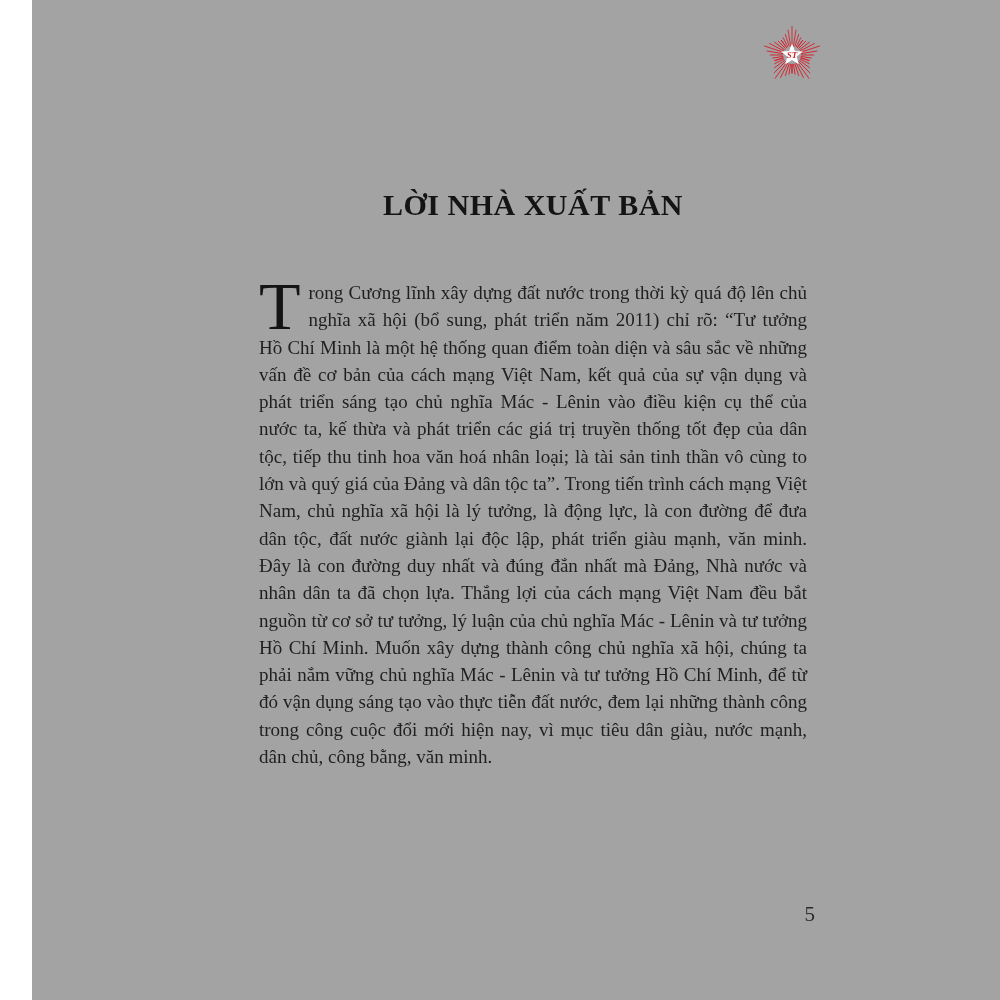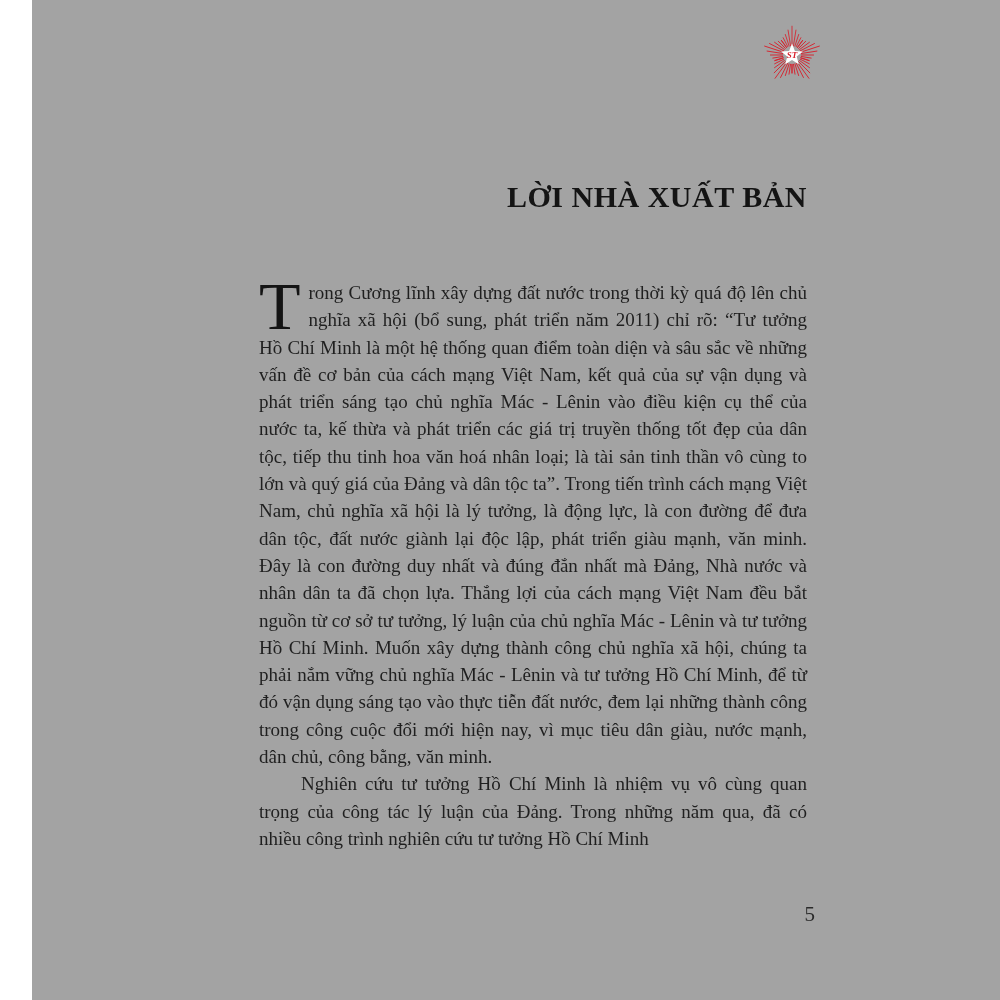--- a/index.html
+++ b/index.html
@@ -21,24 +21,24 @@
     position: absolute;
     left: 724px;
     top: 18px;
     width: 72px;
     height: 74px;
   }
   .logo svg { width: 100%; height: 100%; }
   .title {
     position: absolute;
     left: 227px;
-    top: 180px;
+    top: 188px;
     width: 548px;
     margin: 0;
-    text-align: right;
+    text-align: center;
     font-size: 30px;
     font-weight: bold;
     letter-spacing: 0.5px;
     color: #141414;
     font-family: "Liberation Serif", "DejaVu Serif", serif;
   }
   .body {
     position: absolute;
     left: 227px;
     top: 279px;
@@ -98,18 +98,17 @@
       <text x="50" y="54.5" text-anchor="middle" font-family="Liberation Serif, serif" font-size="12.5" font-style="italic" font-weight="bold" fill="#d6232e">ST</text>
     </svg>
   </div>
 
   <h1 class="title">LỜI NHÀ XUẤT BẢN</h1>
 
   <div class="body">
     <p class="p1">
       <span class="dropcap">T</span><span>rong </span><span class="it">Cương lĩnh xây dựng đất nước trong thời kỳ quá độ lên chủ nghĩa xã hội (bổ sung, phát triển năm 2011)</span><span> chỉ rõ: “Tư tưởng Hồ Chí Minh là một hệ thống quan điểm toàn diện và sâu sắc về những vấn đề cơ bản của cách mạng Việt Nam, kết quả của sự vận dụng và phát triển sáng tạo chủ nghĩa Mác - Lênin vào điều kiện cụ thể của nước ta, kế thừa và phát triển các giá trị truyền thống tốt đẹp của dân tộc, tiếp thu tinh hoa văn hoá nhân loại; là tài sản tinh thần vô cùng to lớn và quý giá của Đảng và dân tộc ta”. Trong tiến trình cách mạng Việt Nam, chủ nghĩa xã hội là lý tưởng, là động lực, là con đường để đưa dân tộc, đất nước giành lại độc lập, phát triển giàu mạnh, văn minh. Đây là con đường duy nhất và đúng đắn nhất mà Đảng, Nhà nước và nhân dân ta đã chọn lựa. Thắng lợi của cách mạng Việt Nam đều bắt nguồn từ cơ sở tư tưởng, lý luận của chủ nghĩa Mác - Lênin và tư tưởng Hồ Chí Minh. Muốn xây dựng thành công chủ nghĩa xã hội, chúng ta phải nắm vững chủ nghĩa Mác - Lênin và tư tưởng Hồ Chí Minh, để từ đó vận dụng sáng tạo vào thực tiễn đất nước, đem lại những thành công trong công cuộc đổi mới hiện nay, vì mục tiêu dân giàu, nước mạnh, dân chủ, công bằng, văn minh.</span>
     </p>
-    <p class="p2">Nghiên cứu tư tưởng Hồ Chí Minh là nhiệm vụ vô cùng quan trọng của công tác lý luận của Đảng. Trong những năm qua, đã có nhiều công trình nghiên cứu tư tưởng Hồ Chí Minh</p>
   </div>
 
   <div class="pagenum">5</div>
 
 </div>
 
 </body></html>

